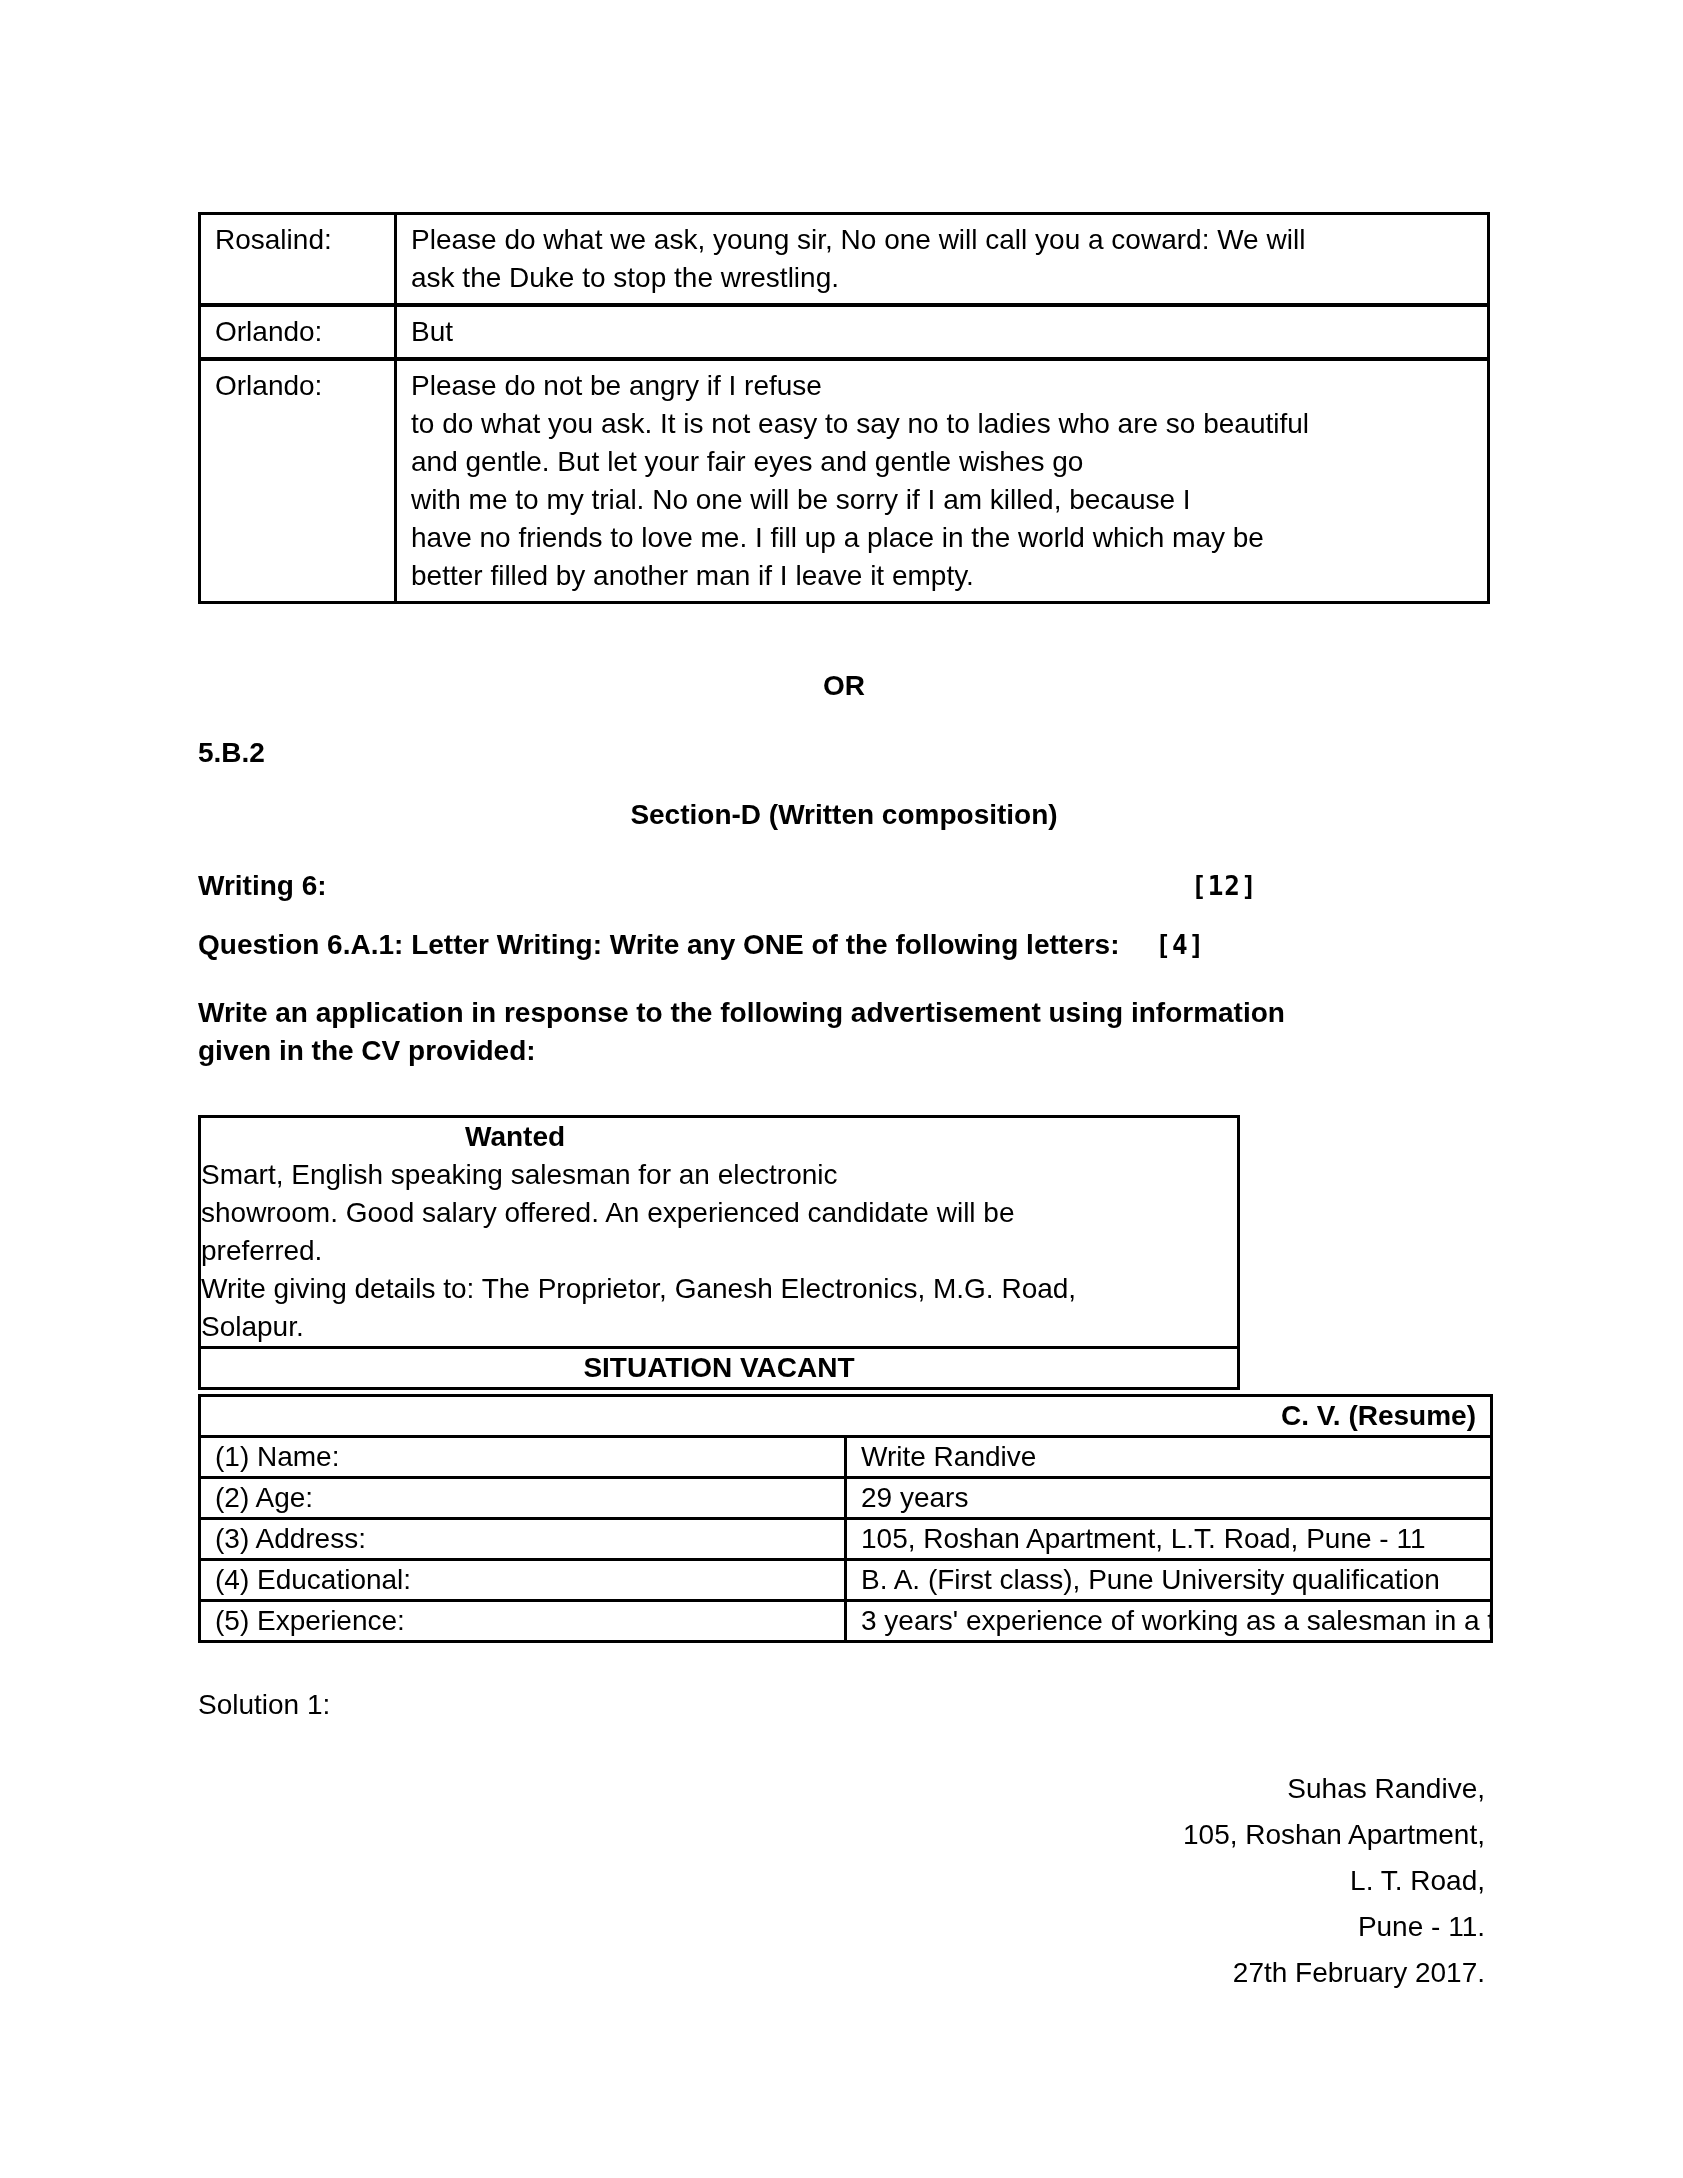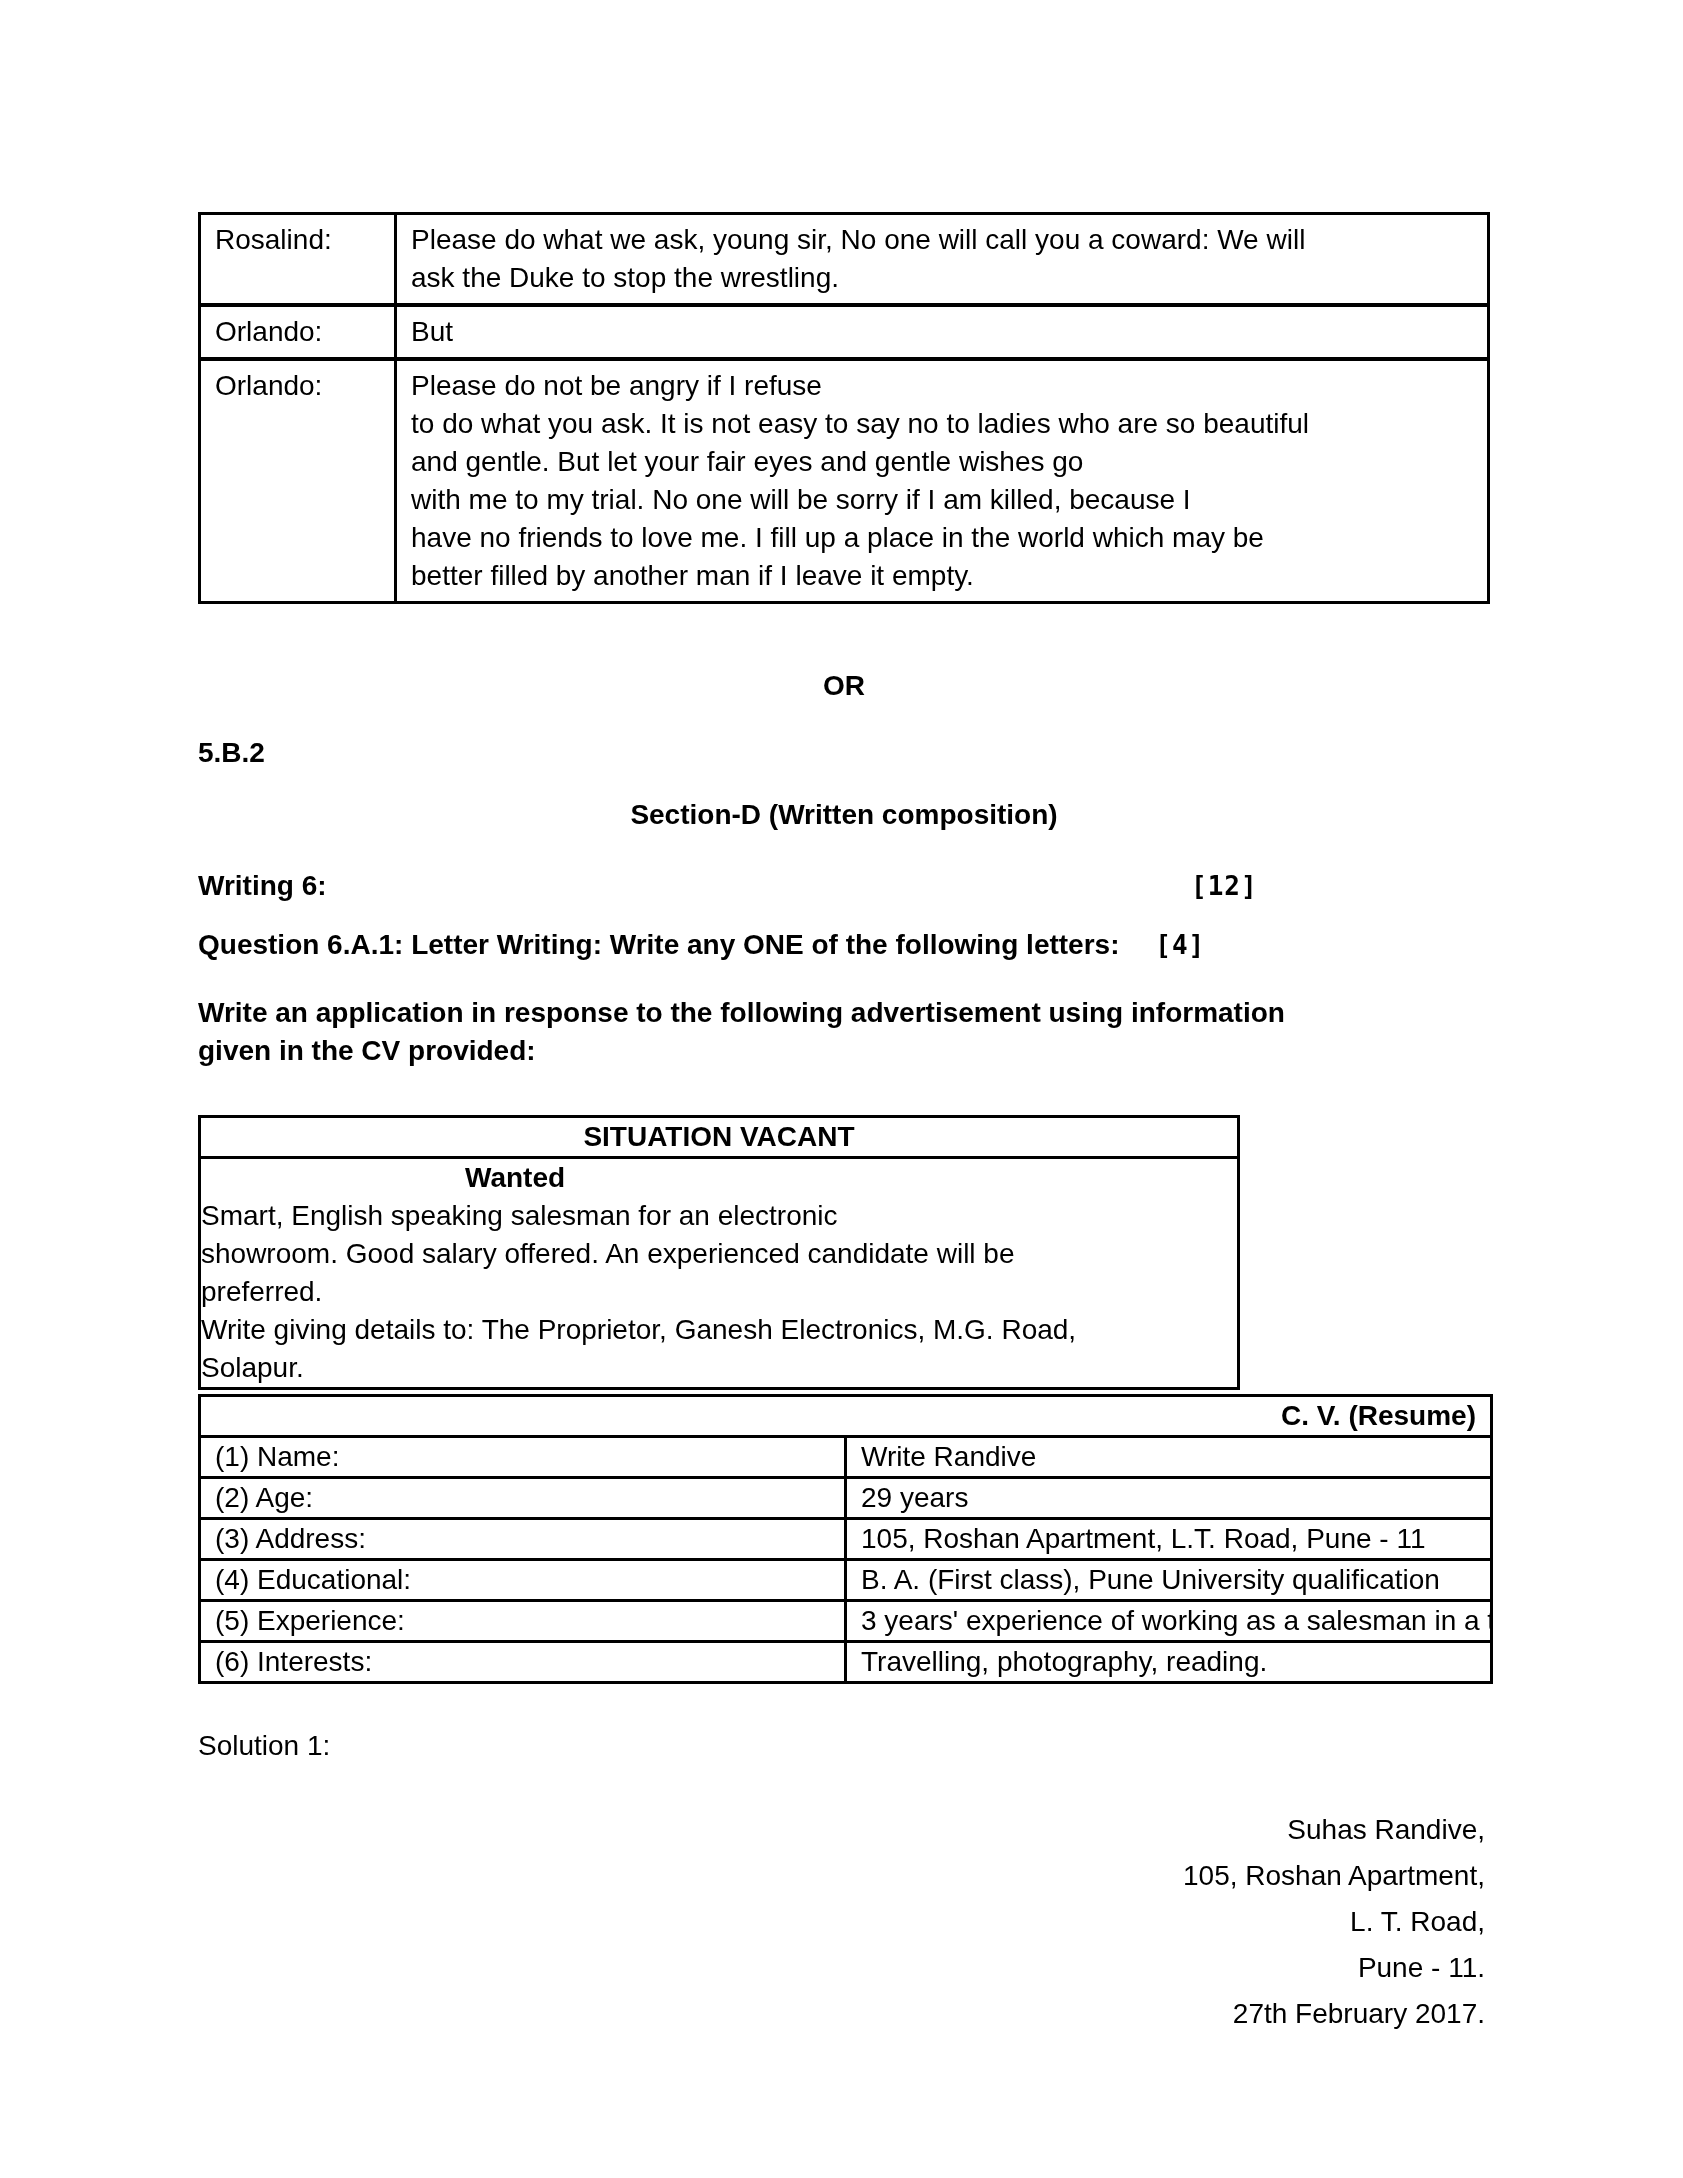--- a/index.html
+++ b/index.html
@@ -183,32 +183,32 @@
       <span>Question 6.A.1: Letter Writing: Write any ONE of the following letters:</span>
       <span class="marks">[4]</span>
     </div>
 
     <div class="intro-par">Write an application in response to the following advertisement using information
 given in the CV provided:</div>
 
     <table class="situation">
       <tbody>
           <tr>
-        <td class="sv-header">SITUATION VACANT</td>
-      </tr>
-      <tr>
         <td class="sv-body">
           <div class="wanted-line">Wanted</div>
           <div class="adv-text">Smart, English speaking salesman for an electronic
 showroom. Good salary offered. An experienced candidate will be
 preferred.
 Write giving details to: The Proprietor, Ganesh Electronics, M.G. Road,
 Solapur.</div>
         </td>
       </tr>
+      <tr>
+        <td class="sv-header">SITUATION VACANT</td>
+      </tr>
     </tbody>
       </table>
 
     <table class="cv">
       <tbody>
           <tr>
         <td class="cv-header" colspan="2">C. V. (Resume)</td>
       </tr>
       <tr>
         <td class="cv-label">(1) Name:</td>
@@ -222,24 +222,20 @@
         <td class="cv-label">(3) Address:</td>
         <td class="cv-value">105, Roshan Apartment, L.T. Road, Pune - 11</td>
       </tr>
       <tr>
         <td class="cv-label">(4) Educational:</td>
         <td class="cv-value">B. A. (First class), Pune University qualification</td>
       </tr>
       <tr>
         <td class="cv-label">(5) Experience:</td>
         <td class="cv-value">3 years' experience of working as a salesman in a textile shop.</td>
-      </tr>
-      <tr>
-        <td class="cv-label">(6) Interests:</td>
-        <td class="cv-value">Travelling, photography, reading.</td>
       </tr>
     </tbody>
       </table>
 
     <div class="solution-label">Solution 1:</div>
 
     <div class="address-block">
       <div>Suhas Randive,</div>
       <div>105, Roshan Apartment,</div>
       <div>L. T. Road,</div>

